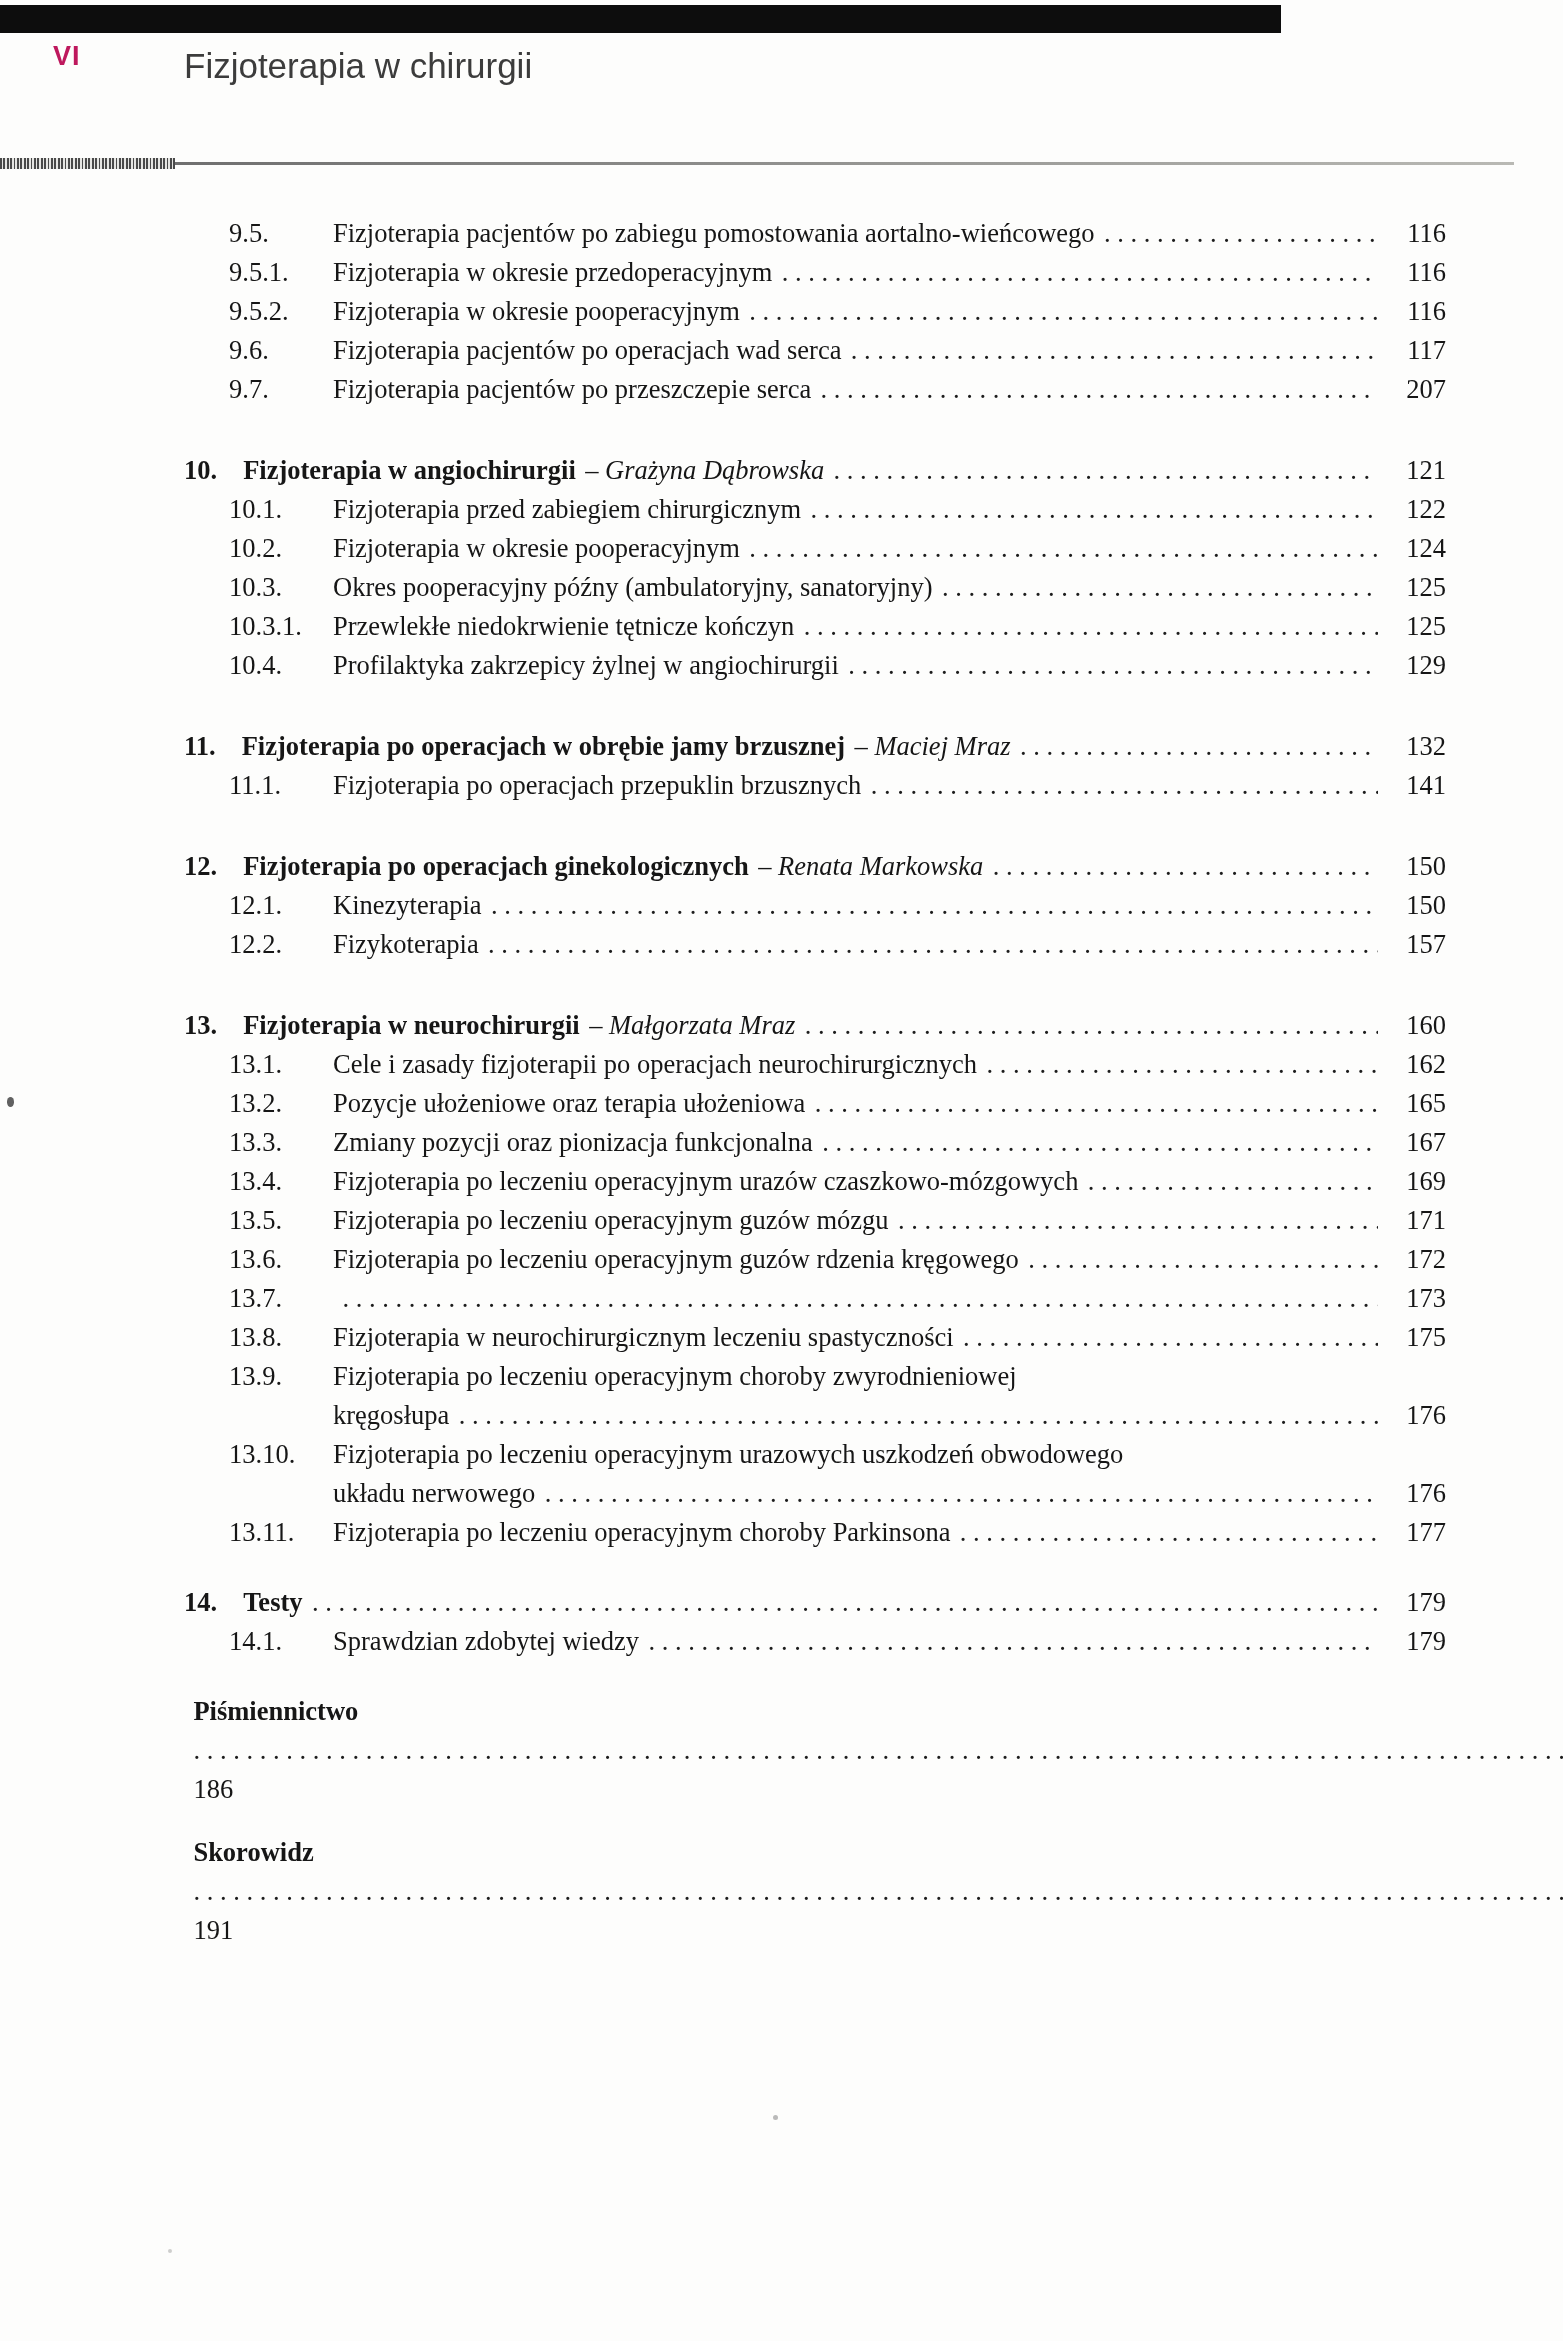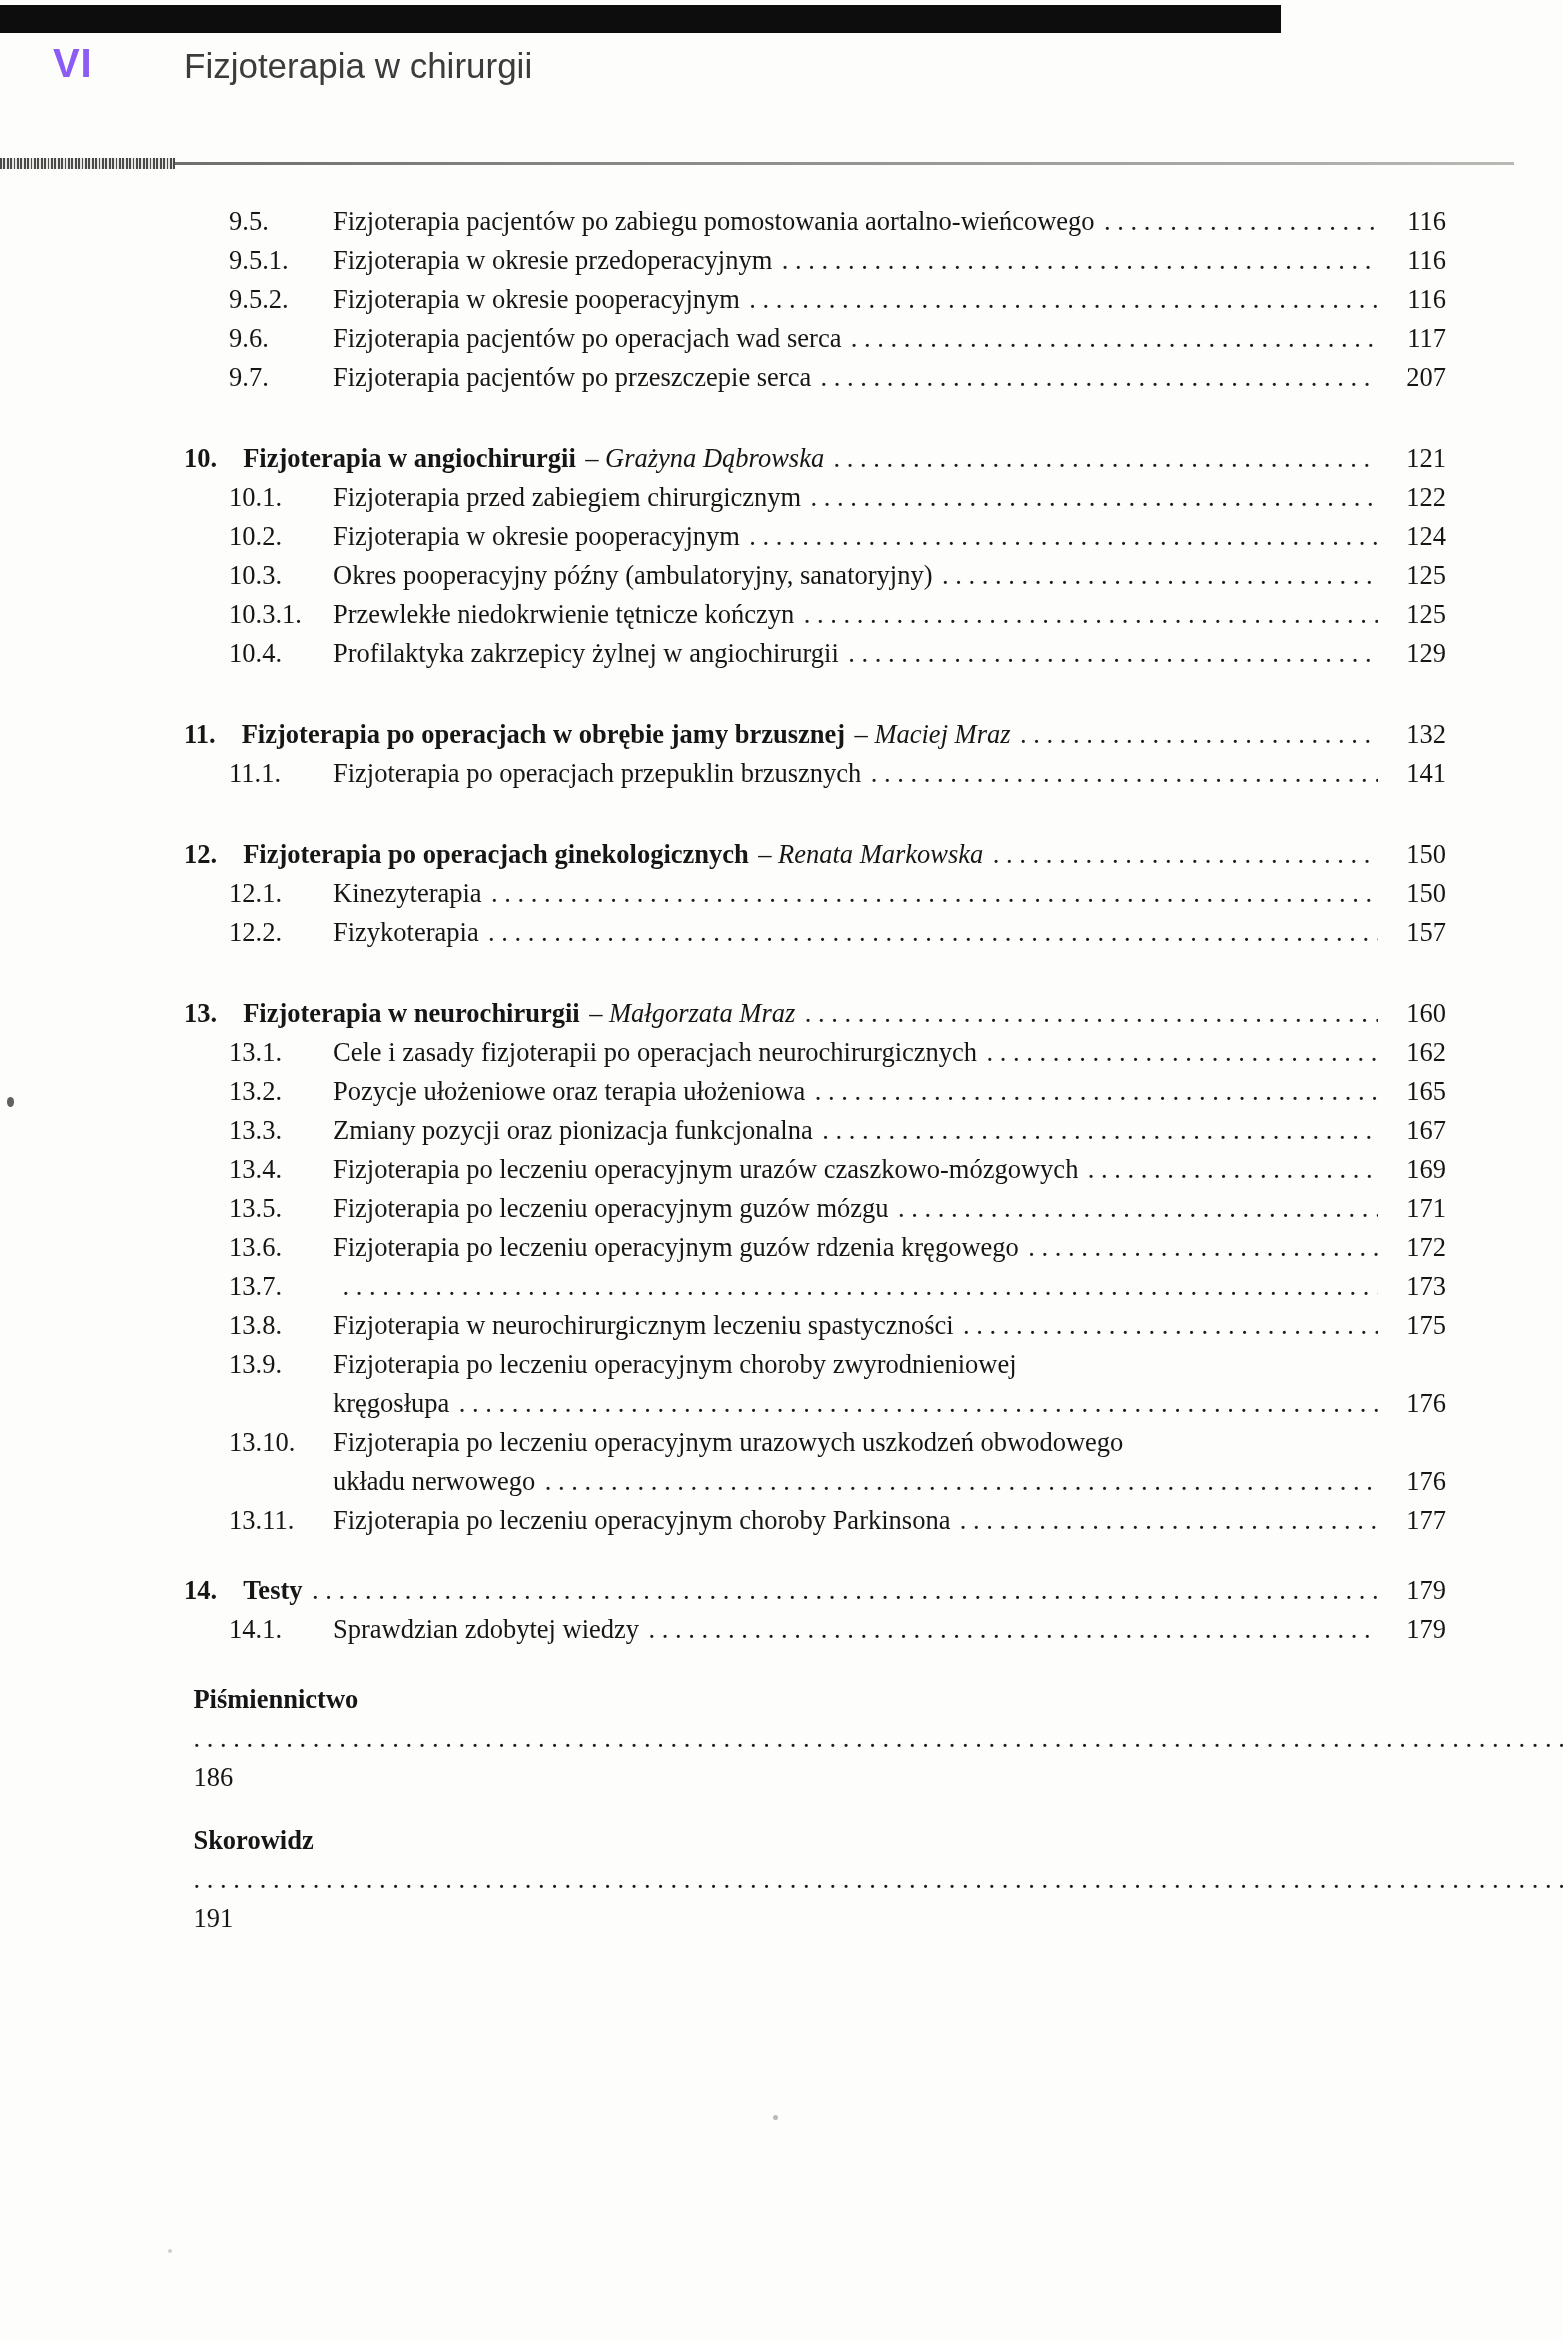--- a/index.html
+++ b/index.html
@@ -19,22 +19,22 @@
     position: absolute;
     left: 0; top: 5.1px;
     width: 1281px; height: 28px;
     background: #0d0d0d;
   }
   .folio {
     position: absolute;
     left: 53px; top: 41px;
     font-family: "Liberation Sans", sans-serif;
     font-weight: bold;
-    font-size: 40px;
-    color: #8b5cf6;
+    font-size: 27px;
+    color: #be185d;
     letter-spacing: 0.9px;
   }
   .running {
     position: absolute;
     left: 184px; top: 46px;
     font-family: "Liberation Sans", sans-serif;
     font-size: 35px;
     color: #3c3c3c;
   }
   .rule {
@@ -53,21 +53,21 @@
     flex: 1 1 auto;
     height: 2.6px;
     background: linear-gradient(to right, #6f6f6f, #b9b9b4);
   }
 
   
   .toc {
     position: absolute;
     left: 184px;
     right: 117px;
-    top: 202px;
+    top: 214px;
     font-size: 26.5px;
     line-height: 39px;
   }
   .toc-row {
     display: flex;
     align-items: baseline;
   }
   .toc-row.gap { margin-top: 31px; }
 
   .toc-row.sub { padding-left: 45px; }

